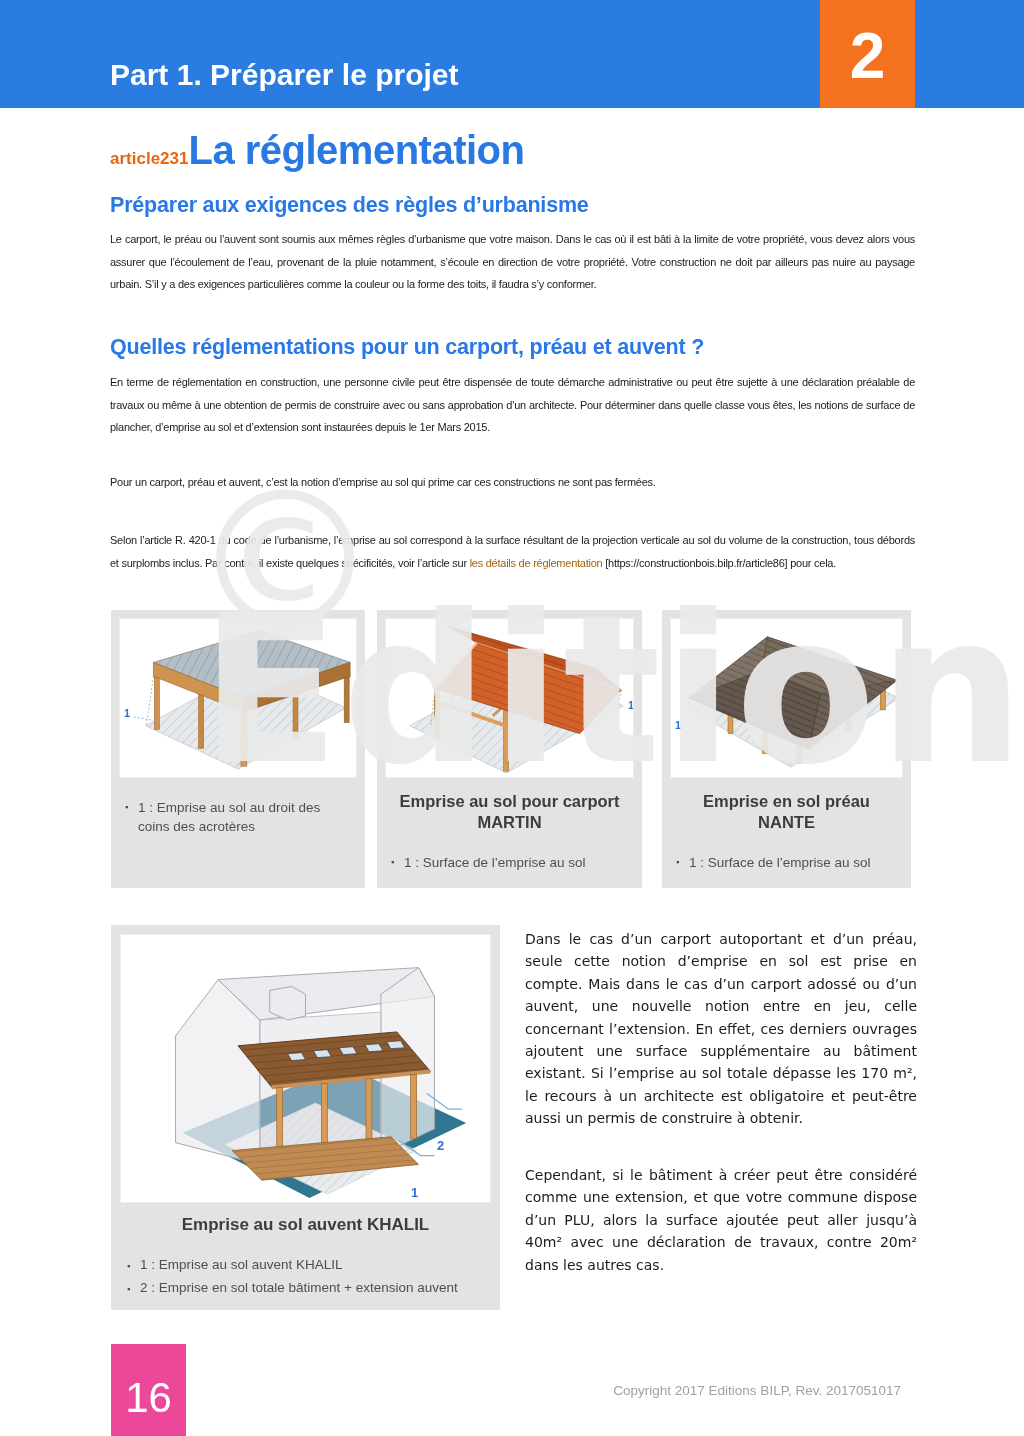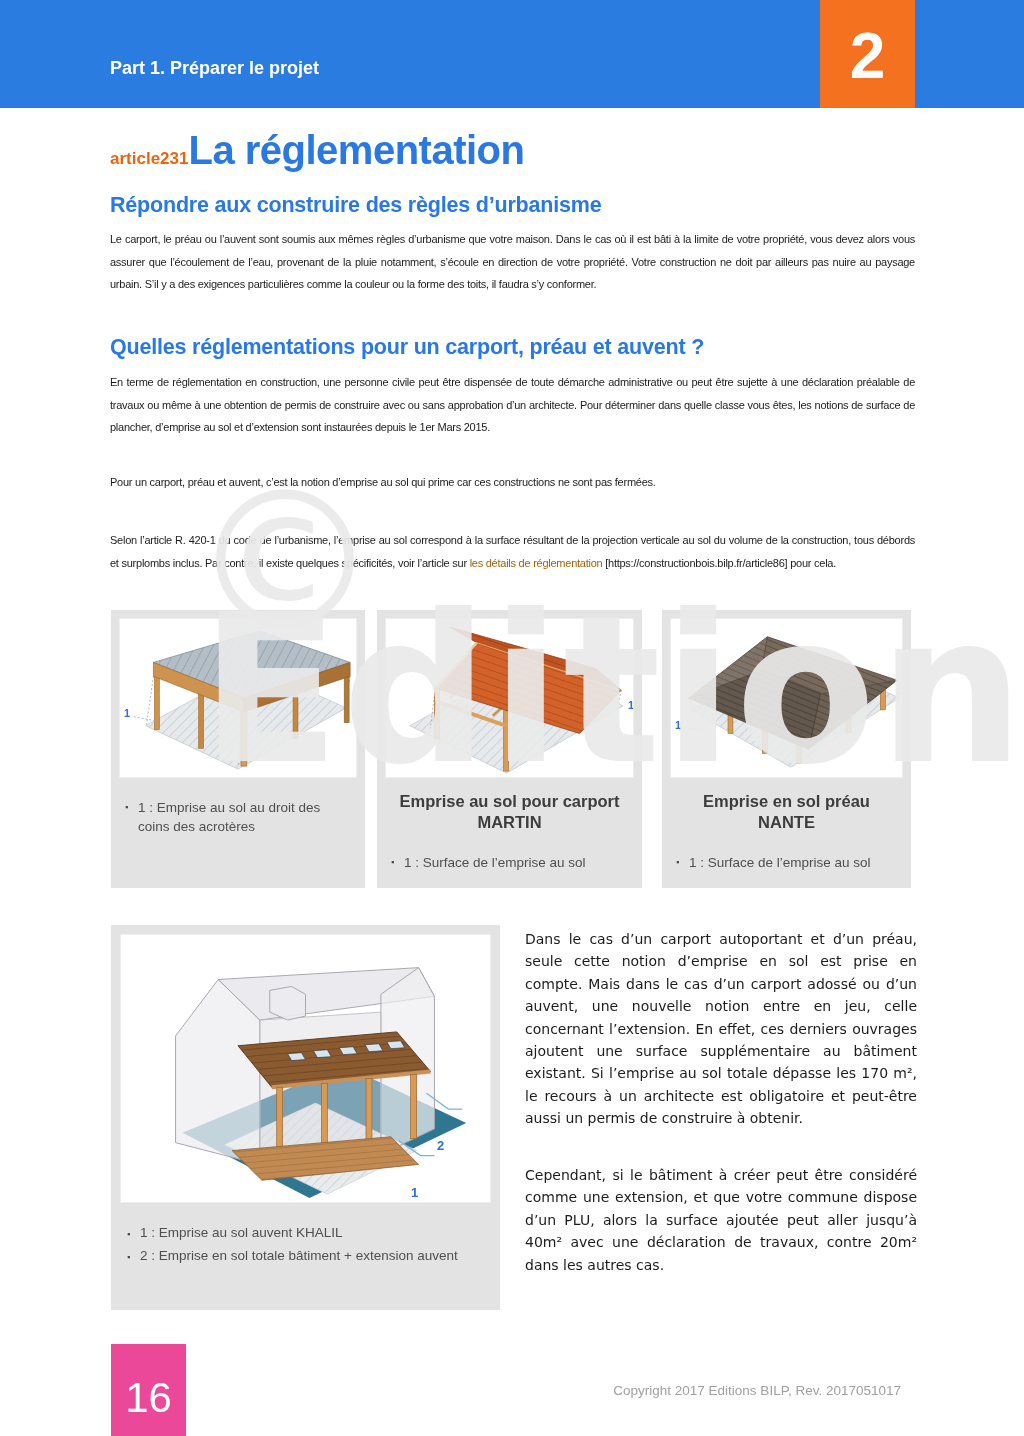--- a/index.html
+++ b/index.html
@@ -1,21 +1,21 @@
 <!DOCTYPE html>
 <html><head>
 <meta charset="utf-8">
 <style>
   html,body{margin:0;padding:0;}
   .page{position:relative;width:1024px;height:1436px;background:#ffffff;overflow:hidden;
         font-family:"Liberation Sans",sans-serif;color:#1c1c1c;}
 
   
   .header-bar{position:absolute;left:0;top:0;width:1024px;height:108px;background:#2b7ce0;}
-  .breadcrumb{position:absolute;left:110px;top:58px;font-size:18px;font-weight:bold;color:#ffffff;}
+  .breadcrumb{position:absolute;left:110px;top:58px;font-size:30px;font-weight:bold;color:#ffffff;}
   .chapter-box{position:absolute;left:820px;top:0;width:95px;height:108px;background:#f4711f;
                display:flex;align-items:center;justify-content:center;}
   .chapter-num{color:#ffffff;font-size:64px;font-weight:bold;padding-top:4px;}
 
   
   .title-row{position:absolute;left:110px;top:128px;display:flex;align-items:baseline;gap:0;}
   .article-tag{color:#e8670e;font-size:17px;font-weight:bold;}
   .page-title{color:#2a79e2;font-size:40px;font-weight:bold;letter-spacing:-0.5px;}
 
   
@@ -70,21 +70,21 @@
     <div class="chapter-box">
       <span class="chapter-num">2</span>
     </div>
   </div>
 
   <div class="title-row">
     <span class="article-tag">article231</span>
     <span class="page-title">La réglementation</span>
   </div>
 
-  <div class="h2" style="top:193px;">Répondre aux construire des règles d’urbanisme</div>
+  <div class="h2" style="top:193px;">Préparer aux exigences des règles d’urbanisme</div>
   <div class="para" style="top:228px;">Le carport, le préau ou l’auvent sont soumis aux mêmes règles d’urbanisme que votre maison. Dans le cas où il est bâti à la limite de votre propriété, vous devez alors vous assurer que l’écoulement de l’eau, provenant de la pluie notamment, s’écoule en direction de votre propriété. Votre construction ne doit par ailleurs pas nuire au paysage urbain. S’il y a des exigences particulières comme la couleur ou la forme des toits, il faudra s’y conformer.</div>
 
   <div class="h2" style="top:335px;">Quelles réglementations pour un carport, préau et auvent ?</div>
   <div class="para" style="top:371px;">En terme de réglementation en construction, une personne civile peut être dispensée de toute démarche administrative ou peut être sujette à une déclaration préalable de travaux ou même à une obtention de permis de construire avec ou sans approbation d’un architecte. Pour déterminer dans quelle classe vous êtes, les notions de surface de plancher, d’emprise au sol et d’extension sont instaurées depuis le 1er Mars 2015.</div>
   <div class="para" style="top:471px;">Pour un carport, préau et auvent, c’est la notion d’emprise au sol qui prime car ces constructions ne sont pas fermées.</div>
   <div class="para" style="top:529px;"><span>Selon l’article R. 420-1 du code de l’urbanisme, l’emprise au sol correspond à la surface résultant de la projection verticale au sol du volume de la construction, tous débords et surplombs inclus. Par contre, il existe quelques spécificités, voir l’article sur </span><span class="link">les détails de réglementation</span><span> [https://constructionbois.bilp.fr/article86] pour cela.</span></div>
 
   <div class="card" style="left:111px;width:254px;">
     <div class="card-img">
       <svg viewBox="0 0 240 160" preserveAspectRatio="none">
@@ -258,20 +258,21 @@
         <rect x="247" y="145" width="6" height="67" fill="#d99a55" stroke="#99682f" stroke-width="0.7"></rect>
         <rect x="292" y="141" width="6" height="65" fill="#d99a55" stroke="#99682f" stroke-width="0.7"></rect>
         <polygon points="112,218 272,204 300,232 142,248" fill="url(#dk4)" stroke="#8a5f30" stroke-width="0.8"></polygon>
 
         <polyline points="308,160 330,176 344,176" fill="none" stroke="#7fb0e0" stroke-width="1.3"></polyline>
         <polyline points="280,208 302,223 316,223" fill="none" stroke="#7fb0e0" stroke-width="1.3"></polyline>
       </svg>
       <span style="position:absolute;left:316px;top:203px;color:#2f6fd6;font-size:13px;font-weight:bold;">2</span>
       <span style="position:absolute;left:290px;top:250px;color:#2f6fd6;font-size:13px;font-weight:bold;">1</span>
     </div>
+    <div class="khalil-caption">Emprise au sol auvent KHALIL</div>
     <div class="khalil-bullets">
       <div class="bullet-row">
         <span class="bullet-mark" style="top:2px;">▪</span>
         <span>1 : Emprise au sol auvent KHALIL</span>
       </div>
       <div class="bullet-row">
         <span class="bullet-mark" style="top:2px;">▪</span>
         <span>2 : Emprise en sol totale bâtiment + extension auvent</span>
       </div>
     </div>

